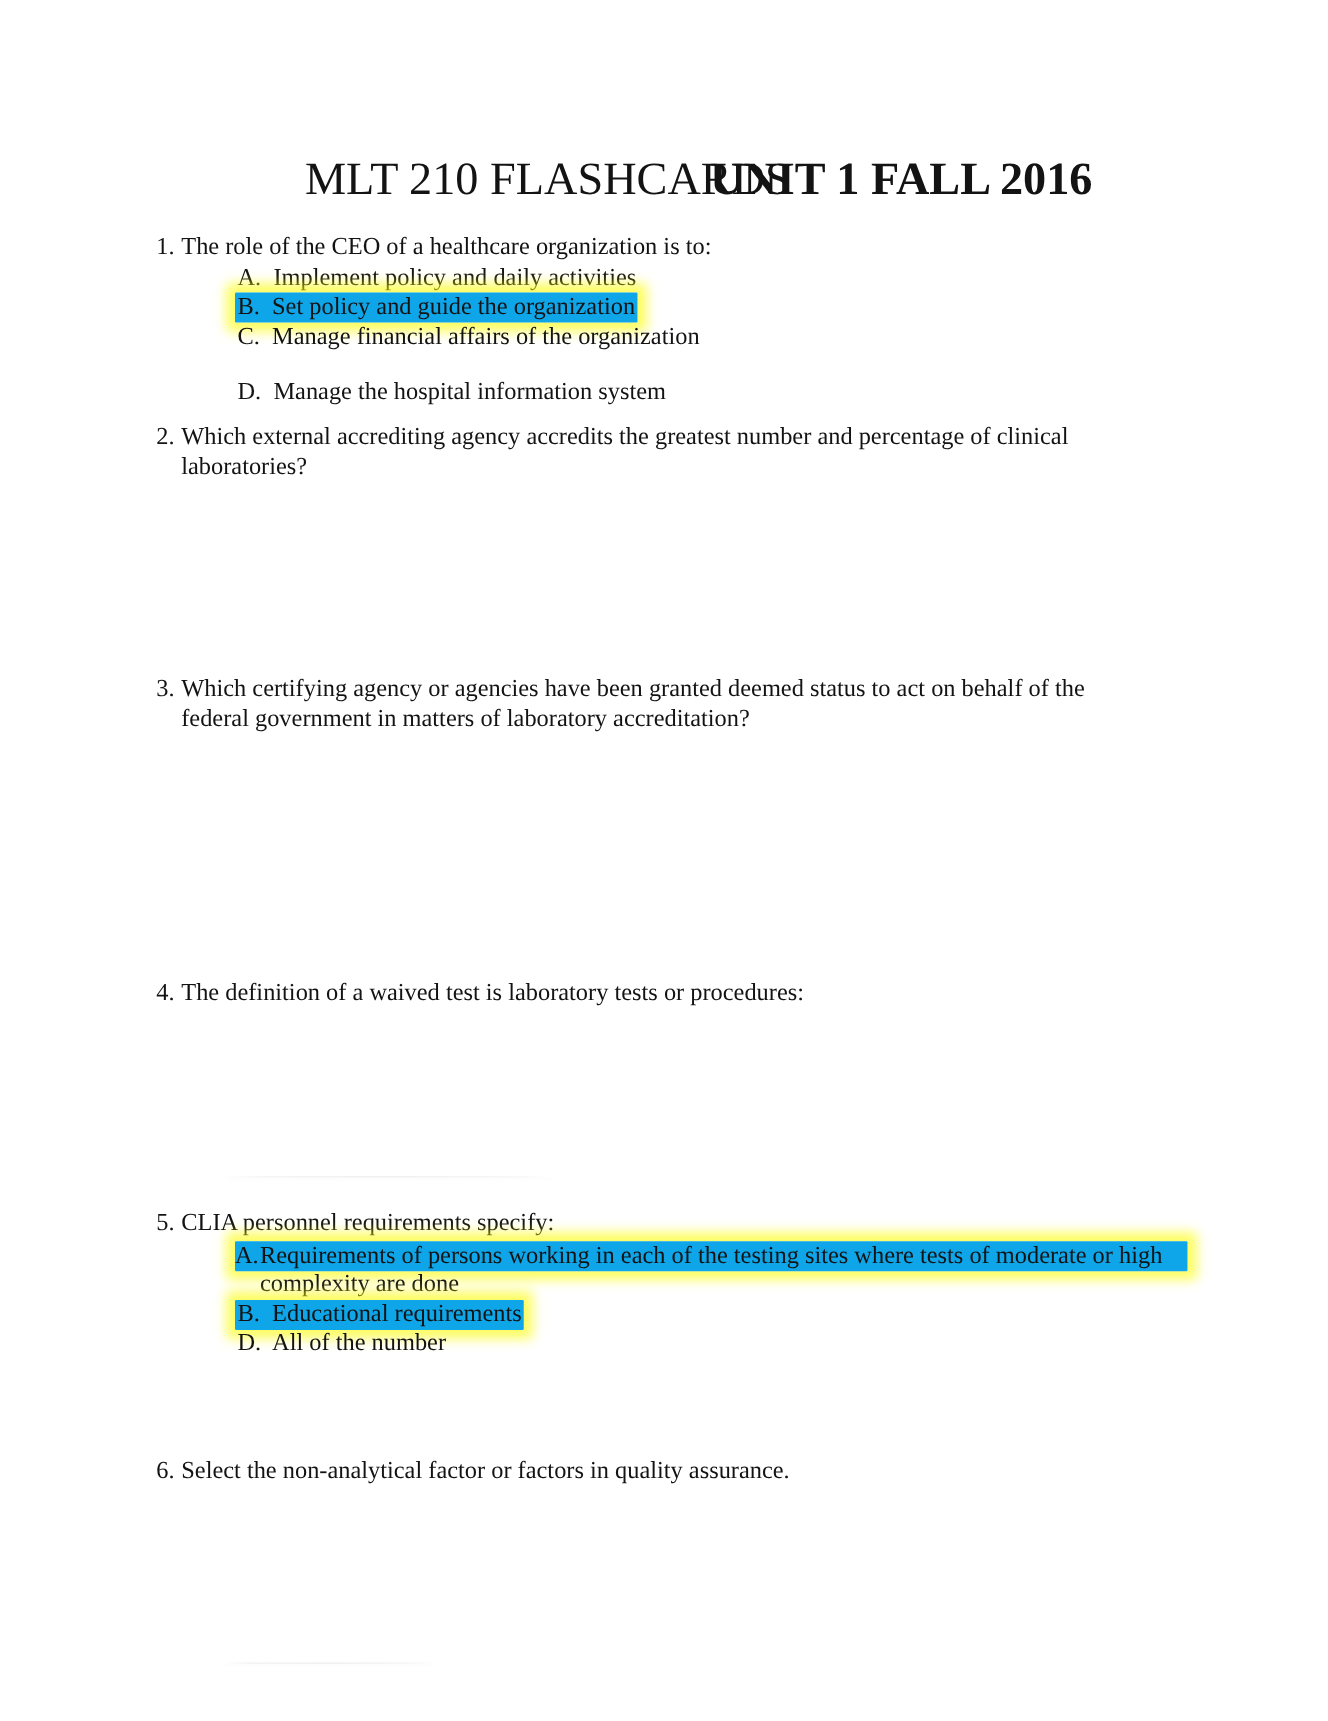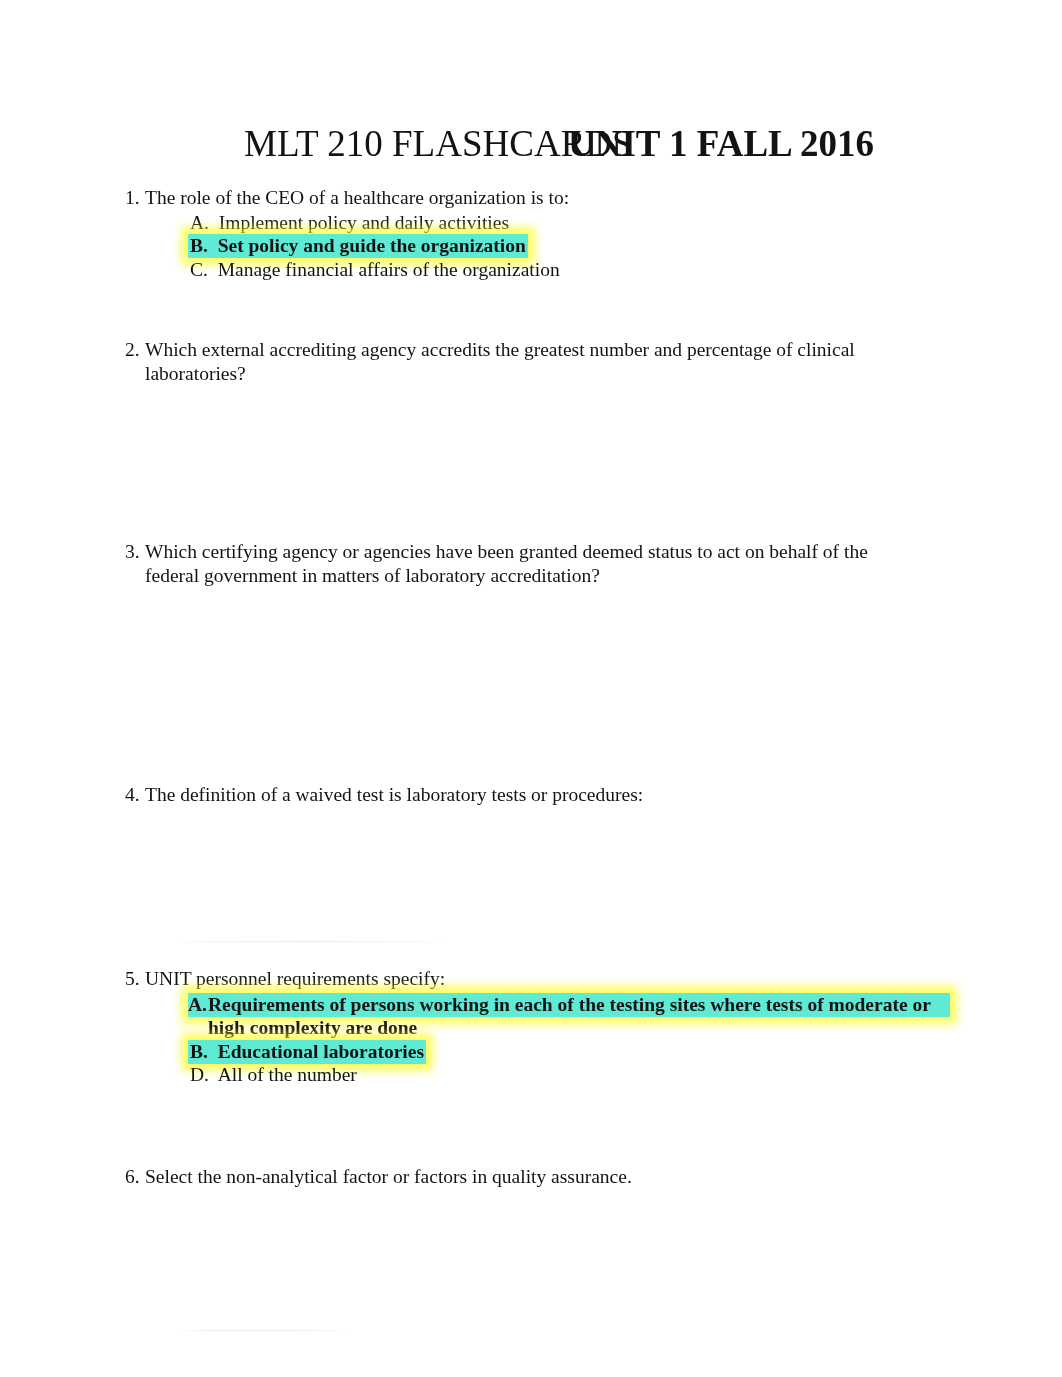--- a/index.html
+++ b/index.html
@@ -75,23 +75,22 @@
     margin: 0;
     padding: 0;
     line-height: 23.5px;
   }
   .opt-inner {
     display: inline;
     padding: 1px 2px 2px 2px;
     border-radius: 1px;
   }
   .hl .opt-inner {
-    background: #5eead4;
+    background: #0ea5e9;
     box-shadow: 0 0 9px 7px rgba(251,251,4,0.62);
-    font-weight: bold;
   }
 
   
   .opt-hang {
     position: relative;
     padding-left: 20px;
   }
   .opt-hang .opt-letter {
     position: absolute;
     left: 0;
@@ -157,20 +156,26 @@
           <span>Set policy and guide the organization</span>
         </span>
       </li>
       <li class="opt">
         <span class="opt-inner">
           <span>C.&nbsp;</span>
           <span>Manage financial affairs of the organization</span>
         </span>
       </li>
       <li class="opt-d-spacer"></li>
+      <li class="opt">
+        <span class="opt-inner">
+          <span>D.&nbsp;</span>
+          <span>Manage the hospital information system</span>
+        </span>
+      </li>
     </ul>
   </div>
 
   <div class="q" id="q2">
     <div class="q-stem">
       <span class="q-num">2.</span>
       <span>Which external accrediting agency accredits the greatest number and percentage of clinical laboratories?</span>
     </div>
   </div>
 
@@ -186,33 +191,33 @@
       <span class="q-num">4.</span>
       <span>The definition of a waived test is laboratory tests or procedures:</span>
     </div>
   </div>
 
   <div class="faint-rule" id="rule-1"></div>
 
   <div class="q" id="q5">
     <div class="q-stem">
       <span class="q-num">5.</span>
-      <span>UNIT personnel requirements specify:</span>
+      <span>CLIA personnel requirements specify:</span>
     </div>
     <ul class="opts">
       <li class="opt hl">
         <span class="opt-inner opt-hang">
           <span class="opt-letter">A.</span>
           <span class="opt-a-text">Requirements of persons working in each of the testing sites where tests of moderate or high complexity are done</span>
         </span>
       </li>
       <li class="opt hl">
         <span class="opt-inner">
           <span>B.&nbsp;</span>
-          <span>Educational laboratories</span>
+          <span>Educational requirements</span>
         </span>
       </li>
       <li class="opt">
         <span class="opt-inner">
           <span>D.&nbsp;</span>
           <span>All of the number</span>
         </span>
       </li>
     </ul>
   </div>

